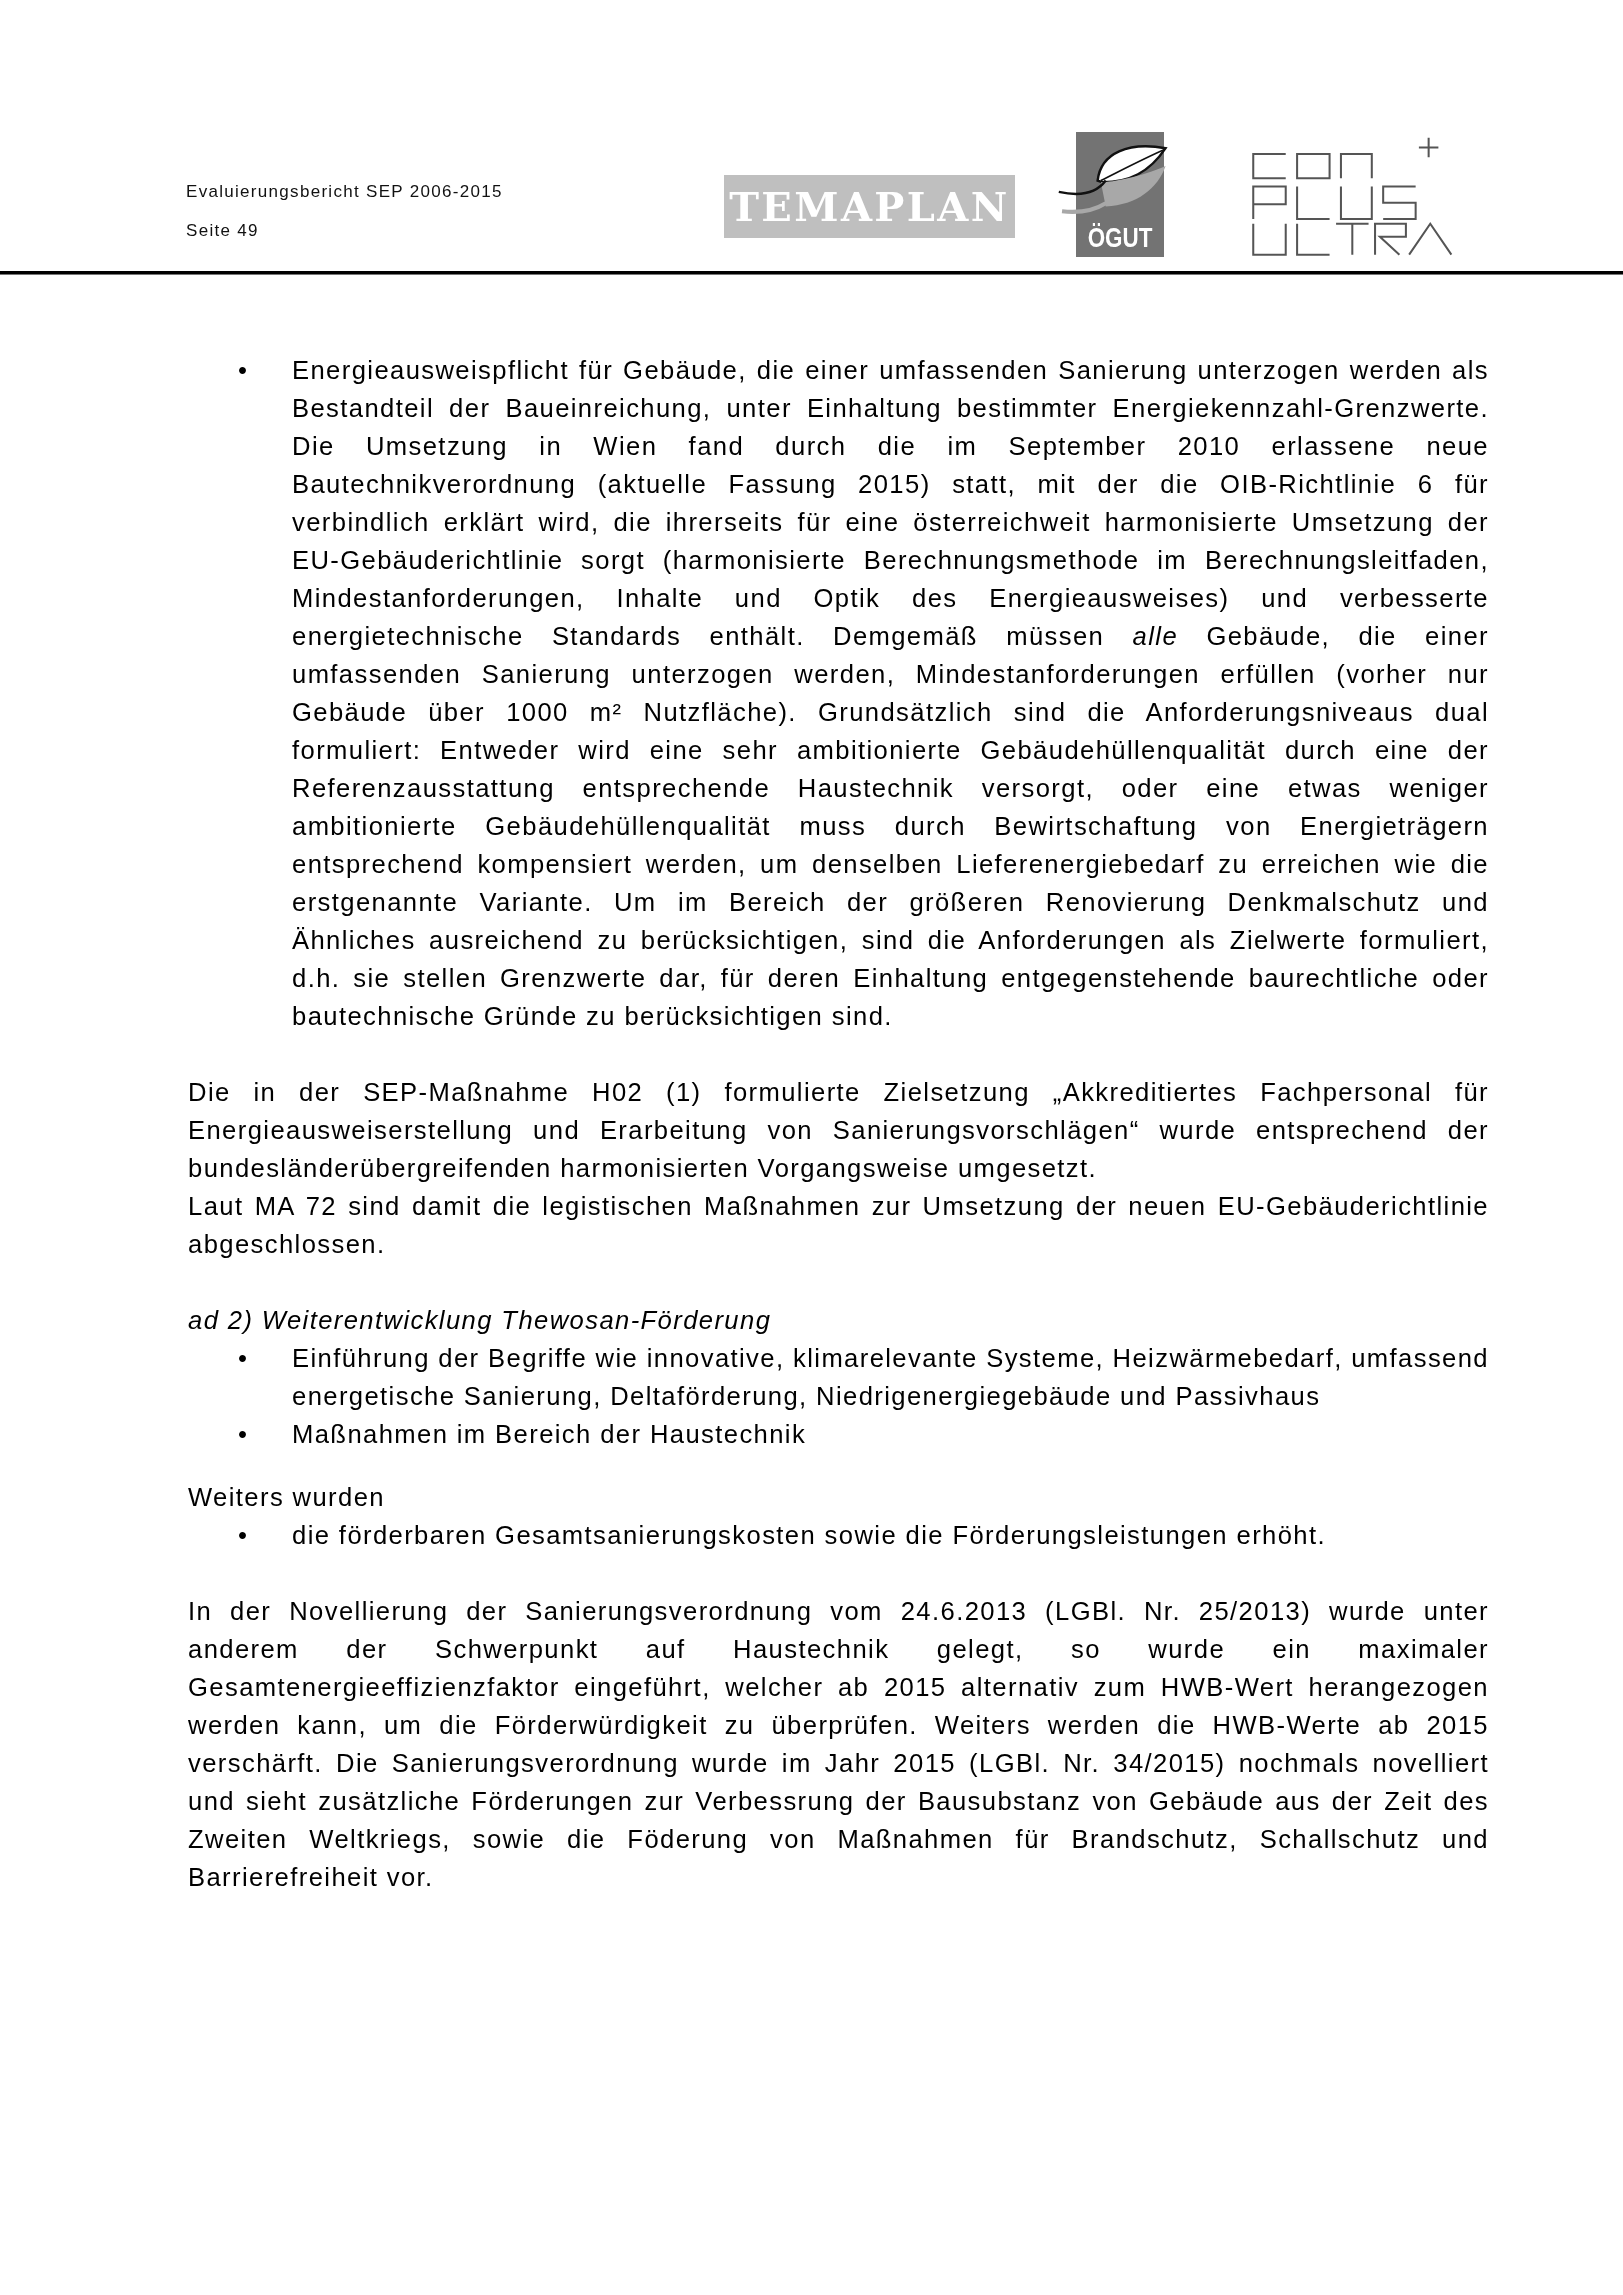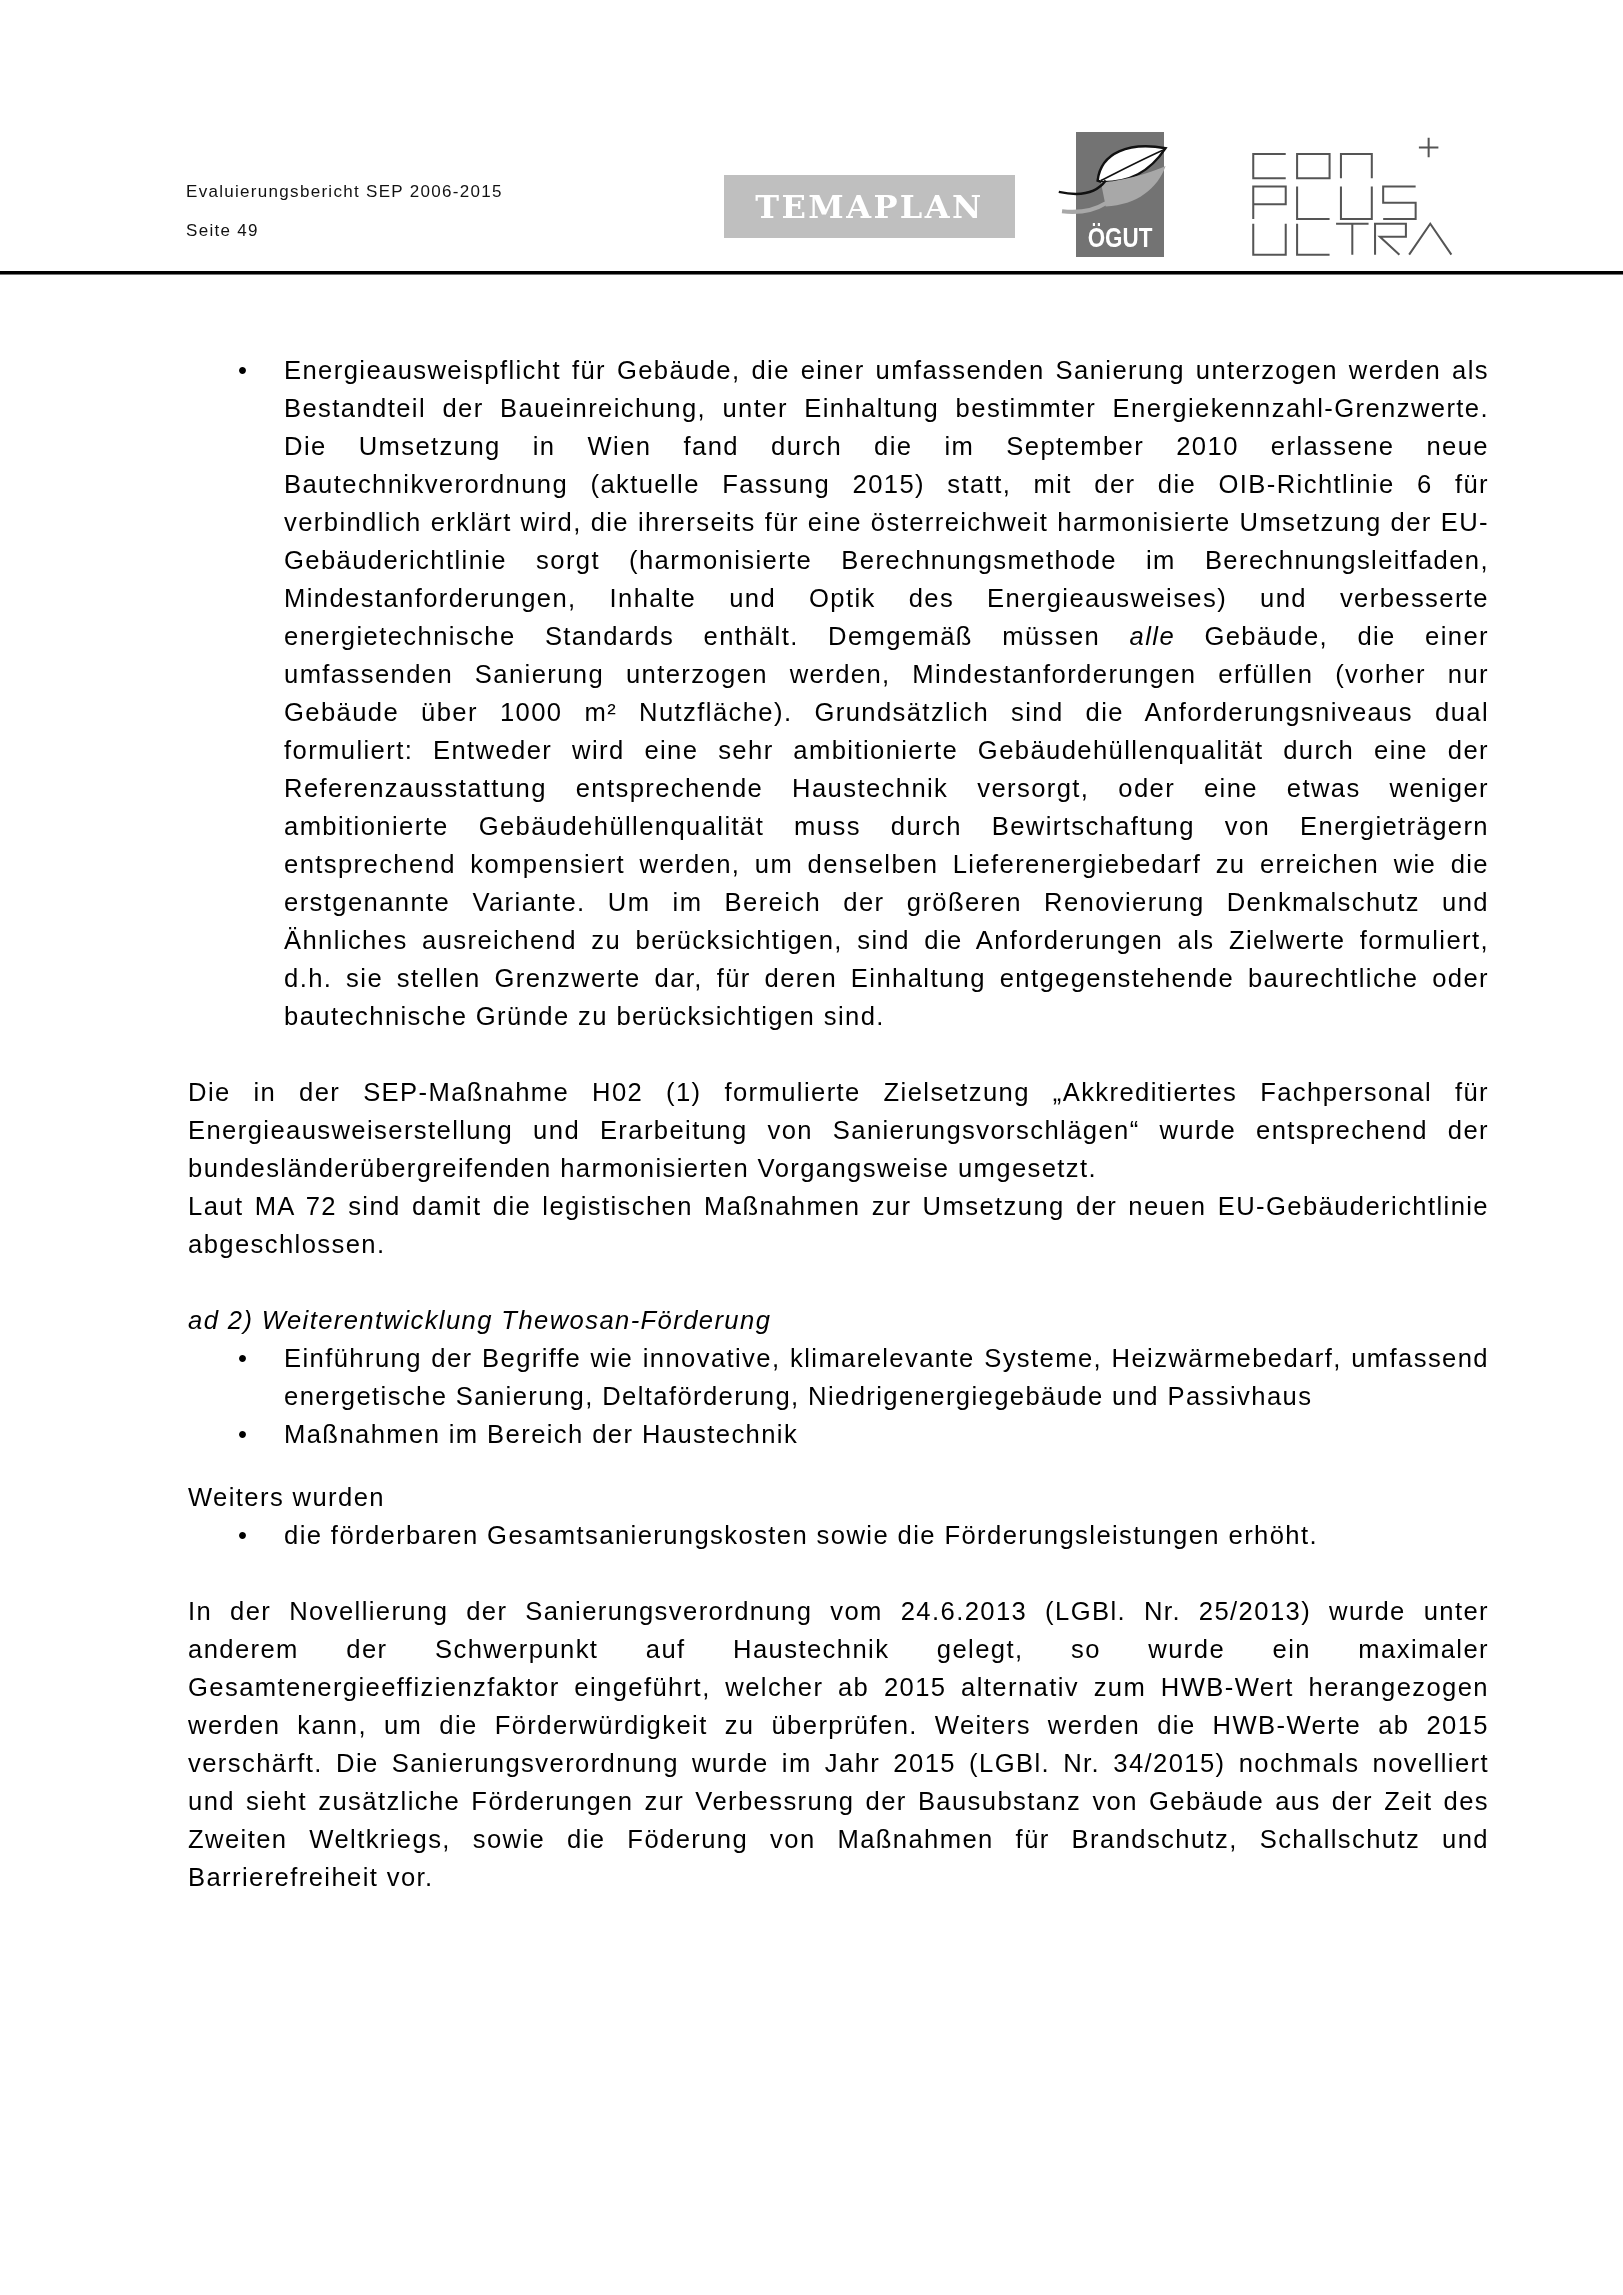--- a/index.html
+++ b/index.html
@@ -5,36 +5,36 @@
   html, body { margin: 0; padding: 0; background: #ffffff; }
   body { width: 1623px; height: 2295px; position: relative; overflow: hidden;
          font-family: "Liberation Sans", "DejaVu Sans", sans-serif; color: #000; }
   .page-header { position: absolute; left: 0; top: 0; width: 1623px; height: 276px; }
   .hdr-text { position: absolute; left: 186px; font-size: 17px; letter-spacing: 1.3px; line-height: 1; color: #111; }
   .hdr-title { top: 183px; }
   .hdr-page { top: 222px; text-align: center; }
   .logo-temaplan { position: absolute; left: 724px; top: 175px; width: 291px; height: 63px; background: #bfbfbf;
                    display: flex; align-items: center; justify-content: center; }
   .logo-temaplan span { font-family: "DejaVu Serif", "Liberation Serif", serif; font-weight: bold; color: #fff;
-                        font-size: 32px; letter-spacing: 2.4px; }
+                        font-size: 40px; letter-spacing: 2.4px; }
   .logo-ogut { position: absolute; left: 1076px; top: 132px; width: 88px; height: 125px; background: #737373; }
   .logo-ogut svg { position: absolute; left: -24px; top: 0; }
   .logo-ogut .ogut-label { position: absolute; left: 0; bottom: 3.2px; width: 88px; text-align: center;
                            color: #fff; font-weight: bold; font-size: 28px; letter-spacing: 0px;
                            font-family: "Liberation Sans", sans-serif; transform: scaleX(0.8); }
   .logo-cpu { position: absolute; left: 1250px; top: 136px; width: 203px; height: 122px; }
   .rule { position: absolute; left: 0; top: 271px; width: 1623px; height: 3.2px; background: #000; border-bottom: 0.8px solid #777; }
 
   .content { position: absolute; left: 188px; top: 351px; width: 1301px; font-size: 25.6px; line-height: 38px;
              letter-spacing: 1.4px; text-align: justify; }
   .content p { margin: 0; }
   .blank { height: 38px; }
   .bl { position: relative; padding-left: 96px; }
   .bl .bullet { position: absolute; left: 50px; top: 0; }
-  .bl .btext { text-align: justify; }
+  .bl .btext { text-align: justify; margin-left: 8px; }
   .heading { font-weight: normal; font-style: italic; }
   .gap-small { height: 25px; }
 </style>
 </head>
 <body>
 
 <header class="page-header">
   <div class="hdr-text hdr-title">Evaluierungsbericht SEP 2006-2015</div>
   <div class="hdr-text hdr-page">Seite 49</div>
 

